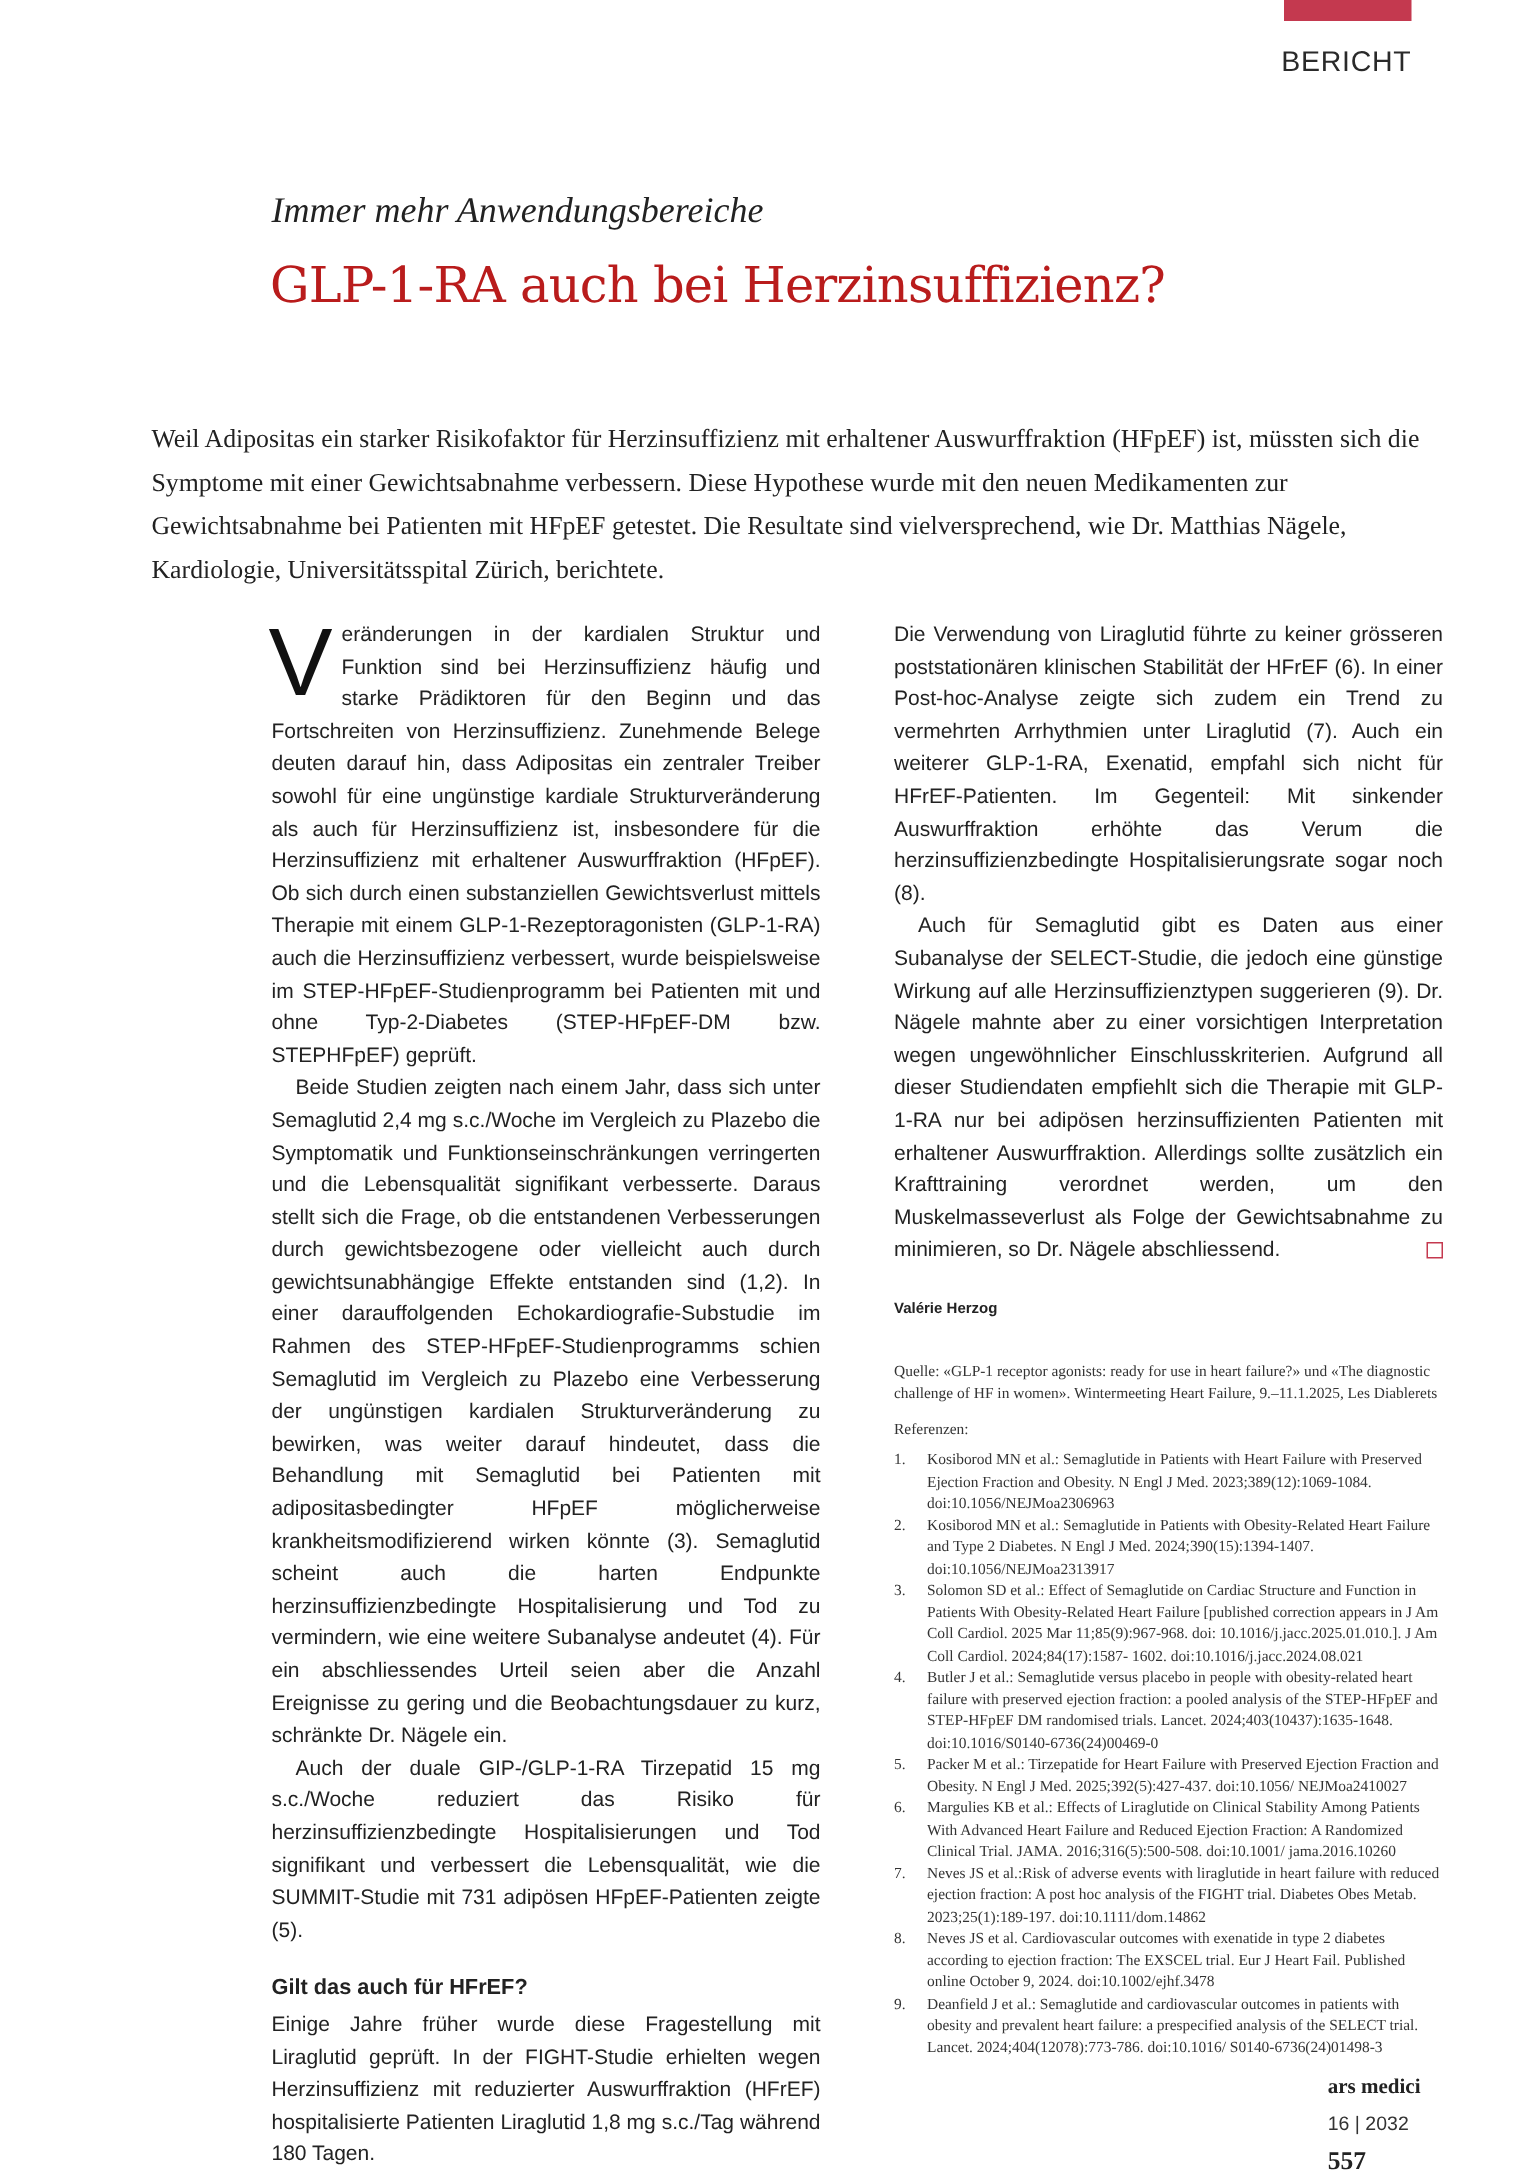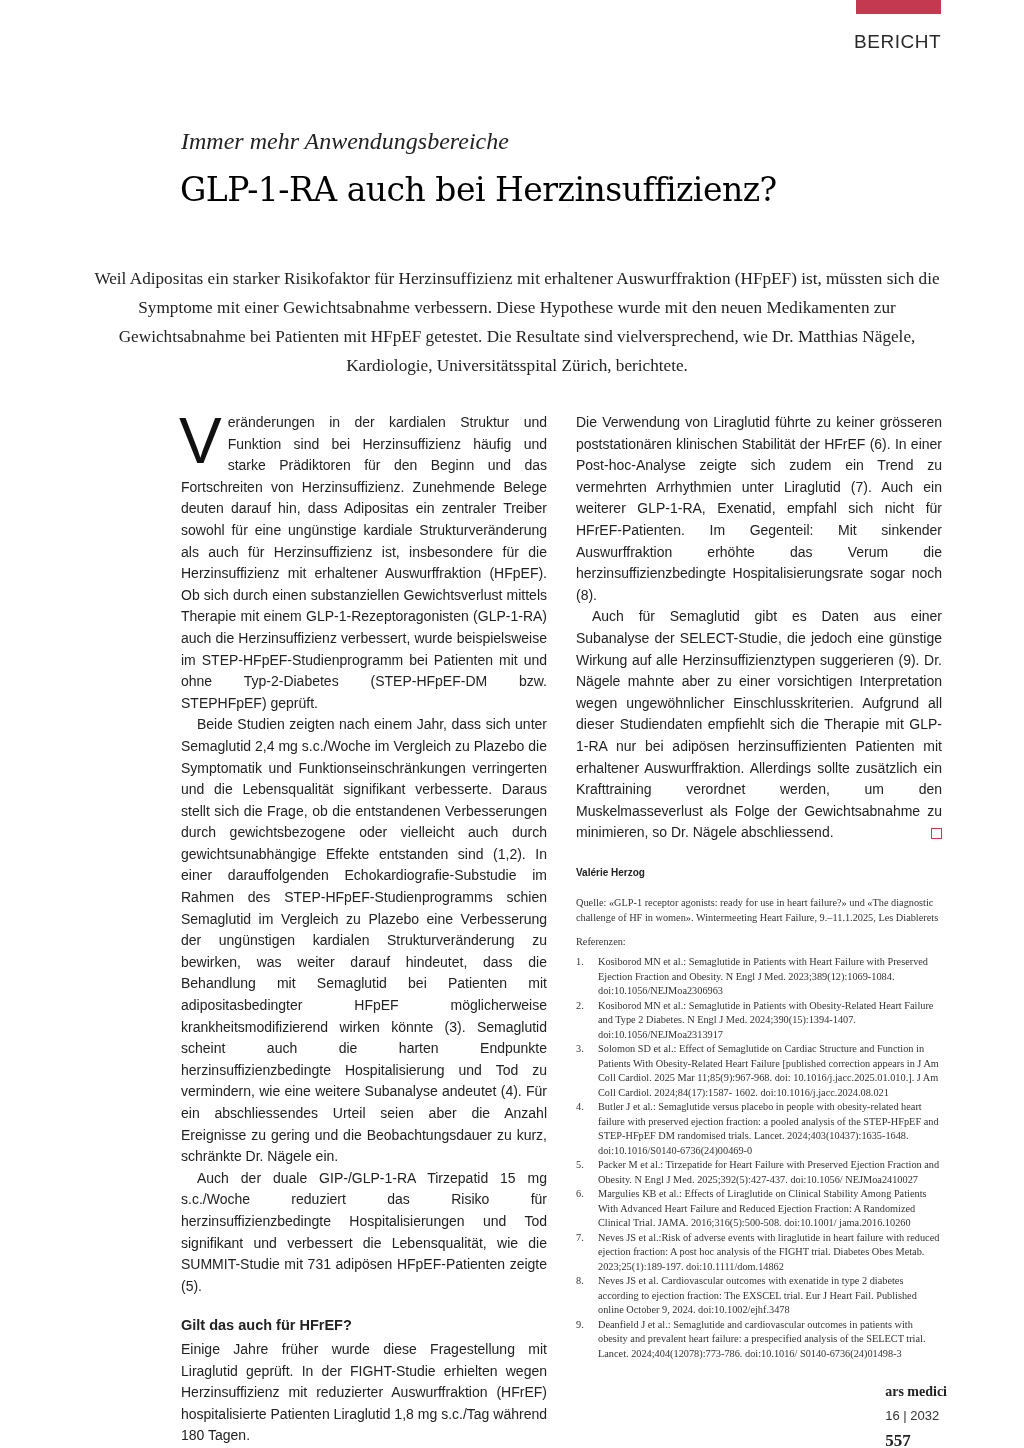--- a/index.html
+++ b/index.html
@@ -12,47 +12,47 @@
   .section-label {
     position: absolute; right: 83px; top: 31px; font-size: 19px; letter-spacing: 0.5px;
     color: #2a2a2a; font-family: "Liberation Sans", sans-serif;
   }
   .kicker {
     position: absolute; left: 181px; top: 128px; font-family: "Liberation Serif", serif;
     font-style: italic; font-size: 24px; color: #222;
   }
   .title {
     position: absolute; left: 180px; top: 170px; font-family: "DejaVu Serif", serif;
-    font-size: 33px; font-weight: normal; color: #000000; margin: 0; letter-spacing: -0.5px;
+    font-size: 33px; font-weight: normal; color: #b91c1c; margin: 0; letter-spacing: -0.5px;
   }
   .lead {
     position: absolute; left: 83px; top: 260px; width: 860px; font-family: "Liberation Serif", serif;
-    font-size: 17.2px; line-height: 29px; color: #222; text-align: center; margin: 4px;
+    font-size: 17.2px; line-height: 29px; color: #222; text-align: left; margin: 18px;
   }
   .col {
     position: absolute; top: 412px; font-size: 14px; line-height: 21.6px; color: #222;
     font-family: "Liberation Sans", sans-serif;
   }
   .col-left { left: 181px; width: 366px; }
-  .col-right { left: 576px; width: 366px; }
+  .col-right { left: 596px; width: 366px; }
   .col p { margin: 0; text-align: justify; hyphens: auto; }
   .col p.indent { text-indent: 16px; }
   .dropcap {
     float: left; font-size: 64px; line-height: 54px; margin: 2px 6px 0 -2px;
     font-family: "Liberation Sans", sans-serif; color: #111;
   }
   .subhead { font-weight: bold; font-size: 14.5px; margin: 18px 0 2px 0; }
   .endmark {
     display: inline-block; width: 9px; height: 9px; border: 1.6px solid #c4394f;
     margin-left: 14px; vertical-align: middle; float: right; margin-top: 6px;
   }
   .author { font-weight: bold; font-size: 10px; margin-top: 18px; color: #222; }
   .source {
     font-family: "Liberation Serif", serif; font-size: 10.3px; line-height: 15px; color: #333;
-    margin-top: 12px;
+    margin-top: 24px;
   }
   .refs-title { font-family: "Liberation Serif", serif; font-size: 10.3px; color: #333; margin-top: 6px; }
   .refs { list-style: none; margin: 2px 0 0 0; padding: 0; font-family: "Liberation Serif", serif; font-size: 10.3px; line-height: 14.5px; color: #333; }
   .refs li { display: flex; }
   .refs .num { width: 22px; flex: 0 0 22px; }
   .refs .txt { flex: 1; }
   .footer {
     position: absolute; right: 83px; top: 1384px; font-size: 13px; color: #222; display: flex; align-items: baseline; gap: 8px; flex-direction: column;
   }
   .footer .journal { font-family: "Liberation Serif", serif; font-weight: bold; font-size: 14px; }

